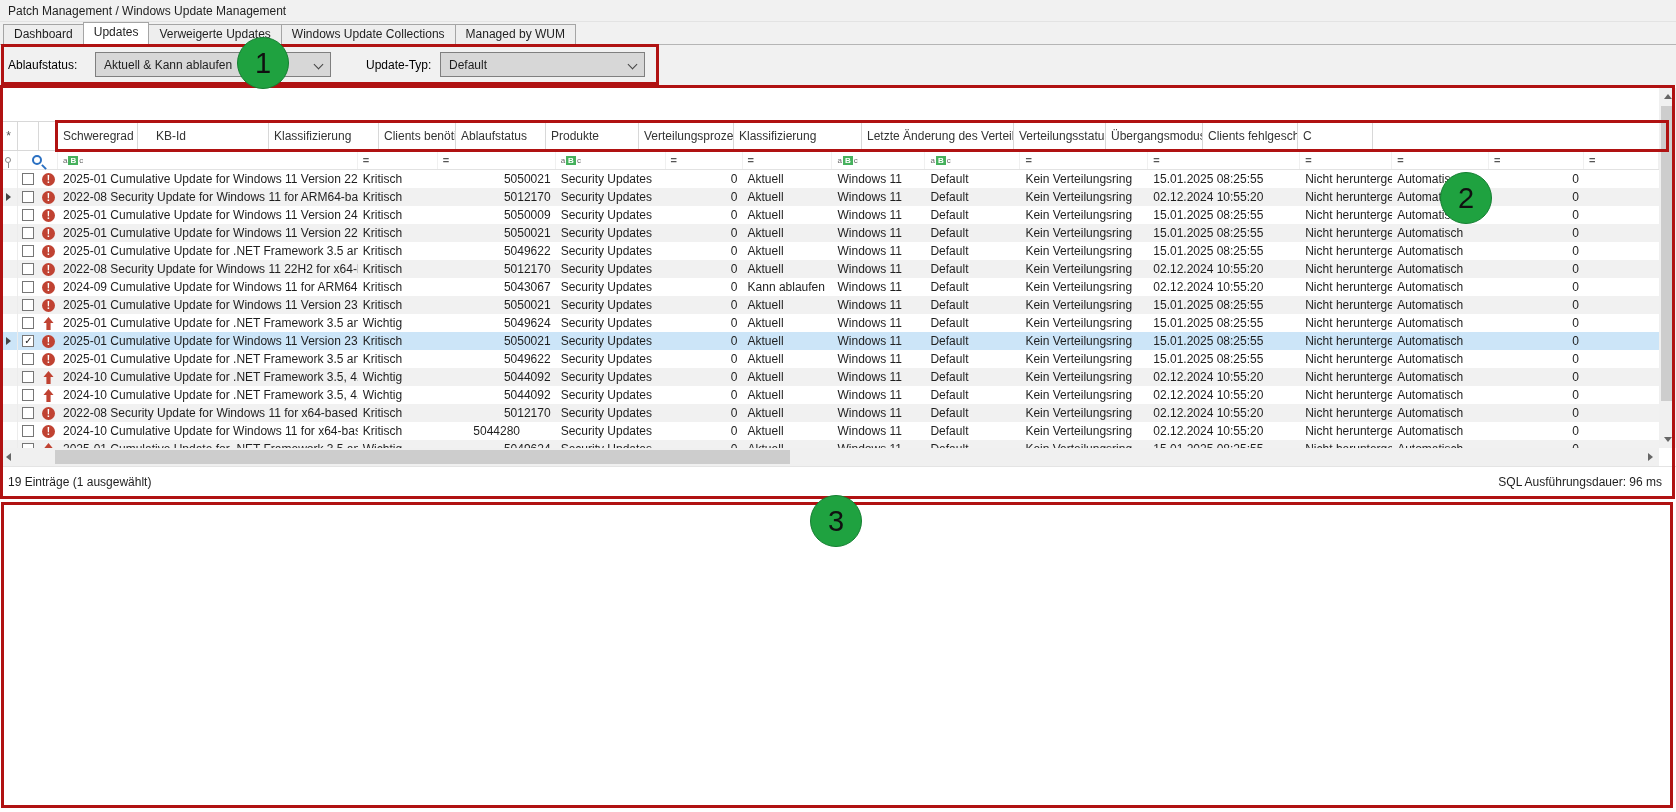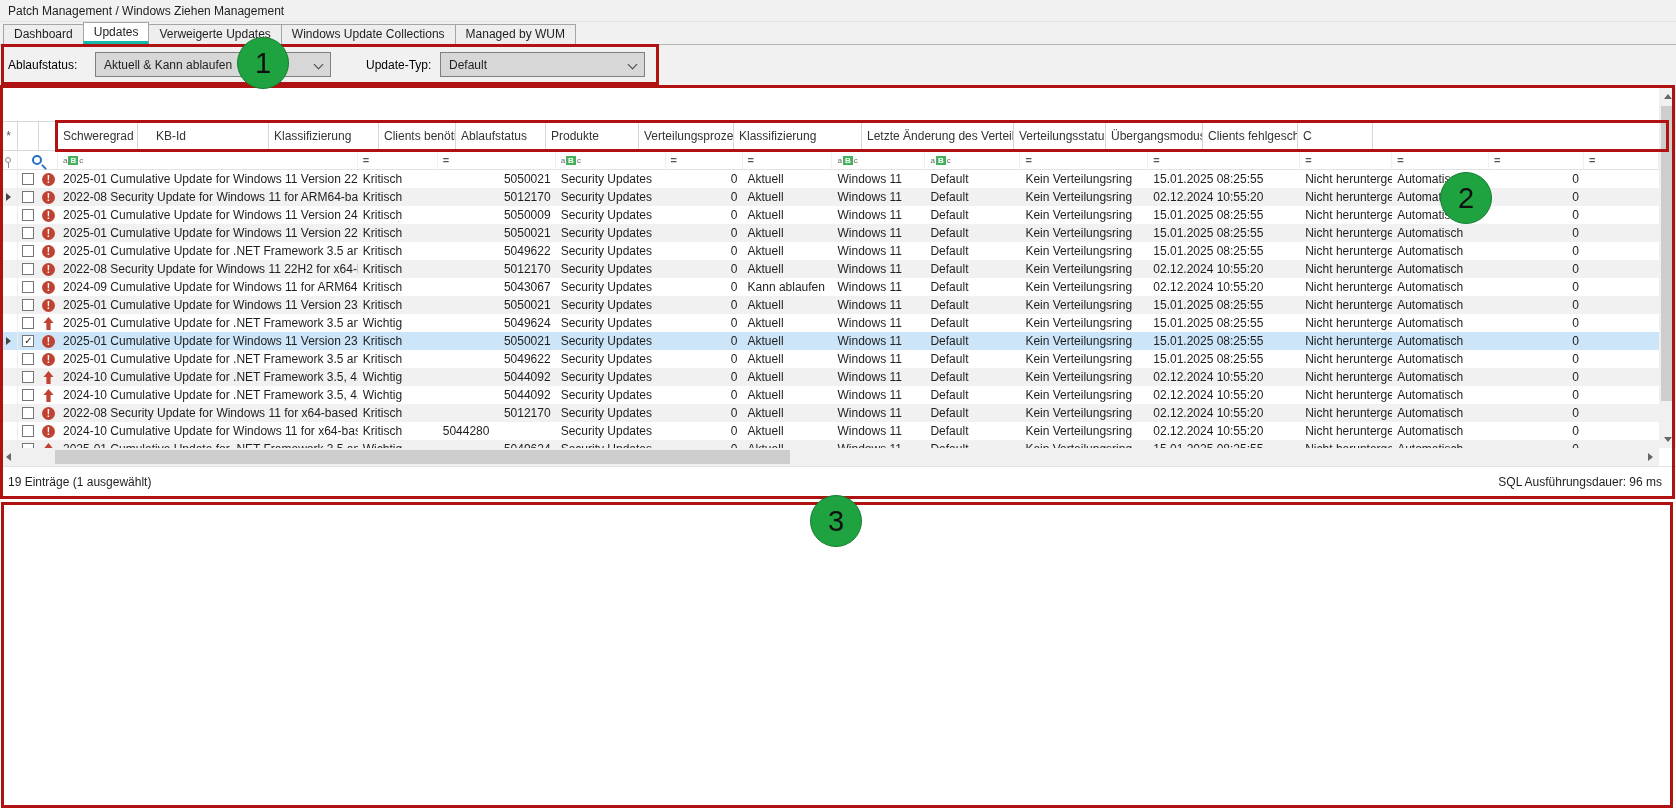--- a/index.html
+++ b/index.html
@@ -11,21 +11,21 @@
   body{font-family:"Liberation Sans","DejaVu Sans",sans-serif;font-size:12px;color:#1e1e1e;}
   #canvas{position:relative;width:1676px;height:812px;background:#fff;overflow:hidden;}
 
   
   .titlebar{position:absolute;left:0;top:0;width:1676px;height:22px;background:#f1f1f1;
     border-bottom:1px solid #e3e3e3;line-height:22px;padding-left:8px;}
   .tabstrip{position:absolute;left:0;top:22px;width:1676px;height:23px;background:#f1f1f1;
     border-bottom:1px solid #b5b5b5;display:flex;align-items:flex-end;padding-left:3px;}
   .mtab{border:1px solid #a5a5a5;border-bottom:none;background:#eeeeee;padding:2px 10px 3px 10px;
     margin-right:-1px;height:20px;line-height:15px;white-space:nowrap;cursor:default;}
-  .mtab.active{background:#fff;height:23px;margin-bottom:-1px;border-bottom:4px solid #14b8a6;position:relative;z-index:2;}
+  .mtab.active{background:#fff;height:23px;margin-bottom:-1px;border-bottom:1px solid #14b8a6;position:relative;z-index:2;}
   .filterbar{position:absolute;left:0;top:45px;width:1676px;height:40px;background:#f1f1f1;}
   .flabel{position:absolute;top:13px;color:#000;}
   .dd{position:absolute;top:7px;height:25px;background:#d7d7d7;border:1px solid #7f7f7f;
     display:flex;align-items:center;padding:0 24px 0 8px;white-space:nowrap;}
   .chev{position:absolute;right:8px;top:8px;width:7px;height:7px;border-right:1.4px solid #444;
     border-bottom:1.4px solid #444;transform:rotate(45deg);}
 
   
   .gridarea{position:absolute;left:0;top:85px;width:1676px;height:414px;background:#fff;}
   .grouphint{position:absolute;left:10px;top:97px;color:#c3c3c3;}
@@ -83,21 +83,21 @@
   .redbox{position:absolute;border:3px solid var(--accent-red);pointer-events:none;z-index:50;}
   .gcircle{position:absolute;width:52px;height:52px;border-radius:50%;background:var(--accent-green);
     border:1px solid #158032;color:#101010;font-size:29px;display:flex;align-items:center;justify-content:center;
     z-index:60;pointer-events:none;}
 </style>
 </head>
 <body>
 
 <div id="canvas">
 
-  <div class="titlebar">Patch Management / Windows Ziehen Management</div>
+  <div class="titlebar">Patch Management / Windows Update Management</div>
 
   <div class="tabstrip">
     <div class="mtab">Dashboard</div>
     <div class="mtab active">Updates</div>
     <div class="mtab">Verweigerte Updates</div>
     <div class="mtab">Windows Update Collections</div>
     <div class="mtab">Managed by WUM</div>
   </div>
 
   <div class="filterbar">
@@ -545,21 +545,21 @@
       <div class="row">
         <div class="cell ind"></div>
         <div class="cell cbc">
           <span class="cb"></span>
         </div>
         <div class="cell icc">
           <span class="sev-crit">!</span>
         </div>
         <div class="cell" style="width: 300px; text-align: left;">2024-10 Cumulative Update for Windows 11 for x64-based...</div>
         <div class="cell" style="width: 80px; text-align: left;">Kritisch</div>
-        <div class="cell" style="width: 118px; text-align: left;">5044280</div>
+        <div class="cell" style="width: 118px; text-align: center;">5044280</div>
         <div class="cell" style="width: 110px; text-align: left;">Security Updates</div>
         <div class="cell" style="width: 77px; text-align: right;">0</div>
         <div class="cell" style="width: 90px; text-align: left;">Aktuell</div>
         <div class="cell" style="width: 93px; text-align: left;">Windows 11</div>
         <div class="cell" style="width: 95px; text-align: left;">Default</div>
         <div class="cell" style="width: 128px; text-align: left;">Kein Verteilungsring</div>
         <div class="cell" style="width: 152px; text-align: left;">02.12.2024 10:55:20</div>
         <div class="cell" style="width: 92px; text-align: left;">Nicht heruntergel...</div>
         <div class="cell" style="width: 97px; text-align: left;">Automatisch</div>
         <div class="cell" style="width: 95px; text-align: right;">0</div>

